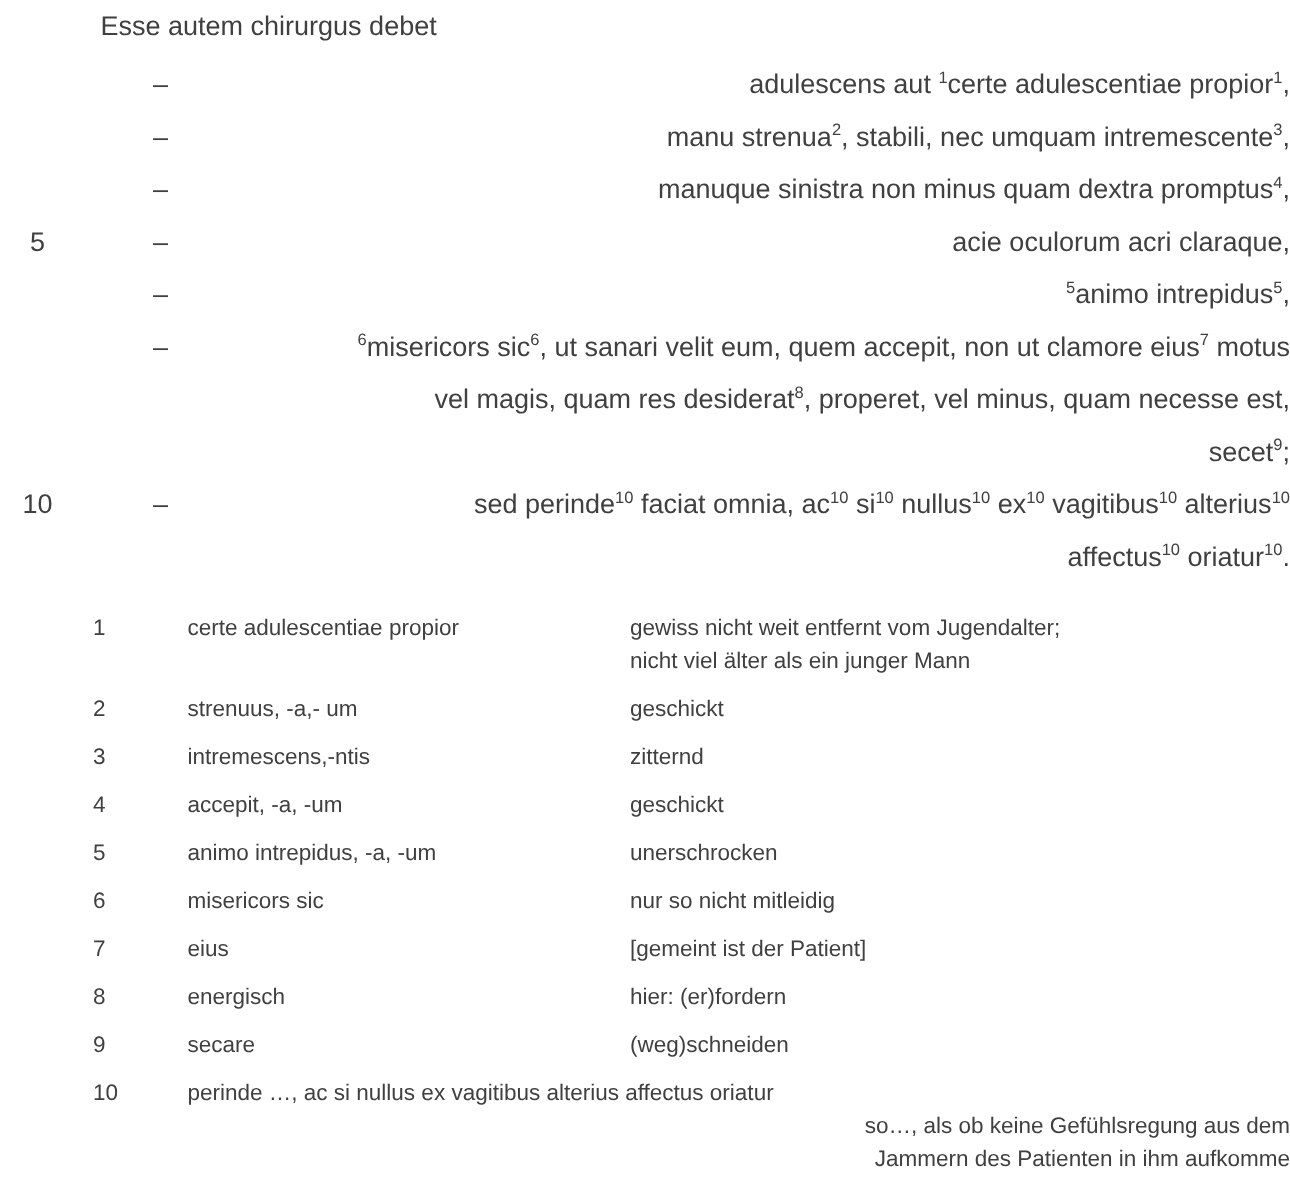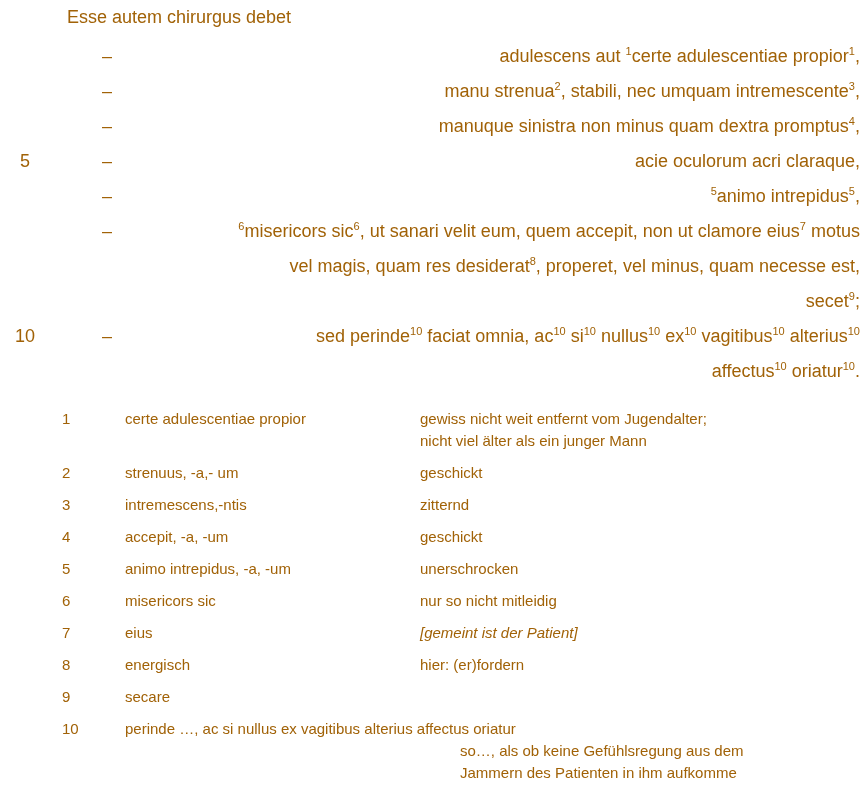--- a/index.html
+++ b/index.html
@@ -5,21 +5,21 @@
   html, body {
     margin: 0;
     padding: 0;
     background: #ffffff;
   }
   .page {
     position: relative;
     width: 860px;
     height: 796px;
     background: #ffffff;
-    color: #a16207;
+    color: #404040;
     font-family: "Liberation Sans", sans-serif;
     overflow: hidden;
   }
   
   .maintext {
     font-size: 18px;
     line-height: 35px;
   }
   .title {
     padding-left: 67px;
@@ -60,25 +60,25 @@
   }
   .vrow {
     display: grid;
     grid-template-columns: 63px 295px 1fr;
     margin-bottom: 10px;
   }
   .vrow.full {
     grid-template-columns: 63px 1fr;
   }
   .vgerman-indent {
-    margin-left: 335px;
+    text-align: right;
   }
   .vline { white-space: nowrap; }
   .u { }
-  .i { font-style: italic; }
+  .i { }
 </style>
 </head>
 <body>
 
 <div class="page">
   <div class="maintext">
     <div class="title">Esse autem chirurgus debet</div>
     <div id="bullets">
         <div class="bullet">
           <span class="dash">–</span>
@@ -169,20 +169,23 @@
       <div class="vrow">
         <div class="vnum">8</div>
         <div class="vline">energisch</div>
         <div>
           <div class="vline"><span class="u">hier</span><span>: (er)fordern</span></div>
         </div>
       </div>
       <div class="vrow">
         <div class="vnum">9</div>
         <div class="vline">secare</div>
+        <div>
+          <div class="vline"><span>(weg)schneiden</span></div>
+        </div>
       </div>
       <div class="vrow full">
         <div class="vnum">10</div>
         <div>
           <div class="vline">perinde …, ac si nullus ex vagitibus alterius affectus oriatur</div>
           <div class="vgerman-indent">
             <div class="vline"><span>so…, als ob keine Gefühlsregung aus dem</span></div>
             <div class="vline"><span>Jammern des Patienten in ihm aufkomme</span></div>
           </div>
         </div>

